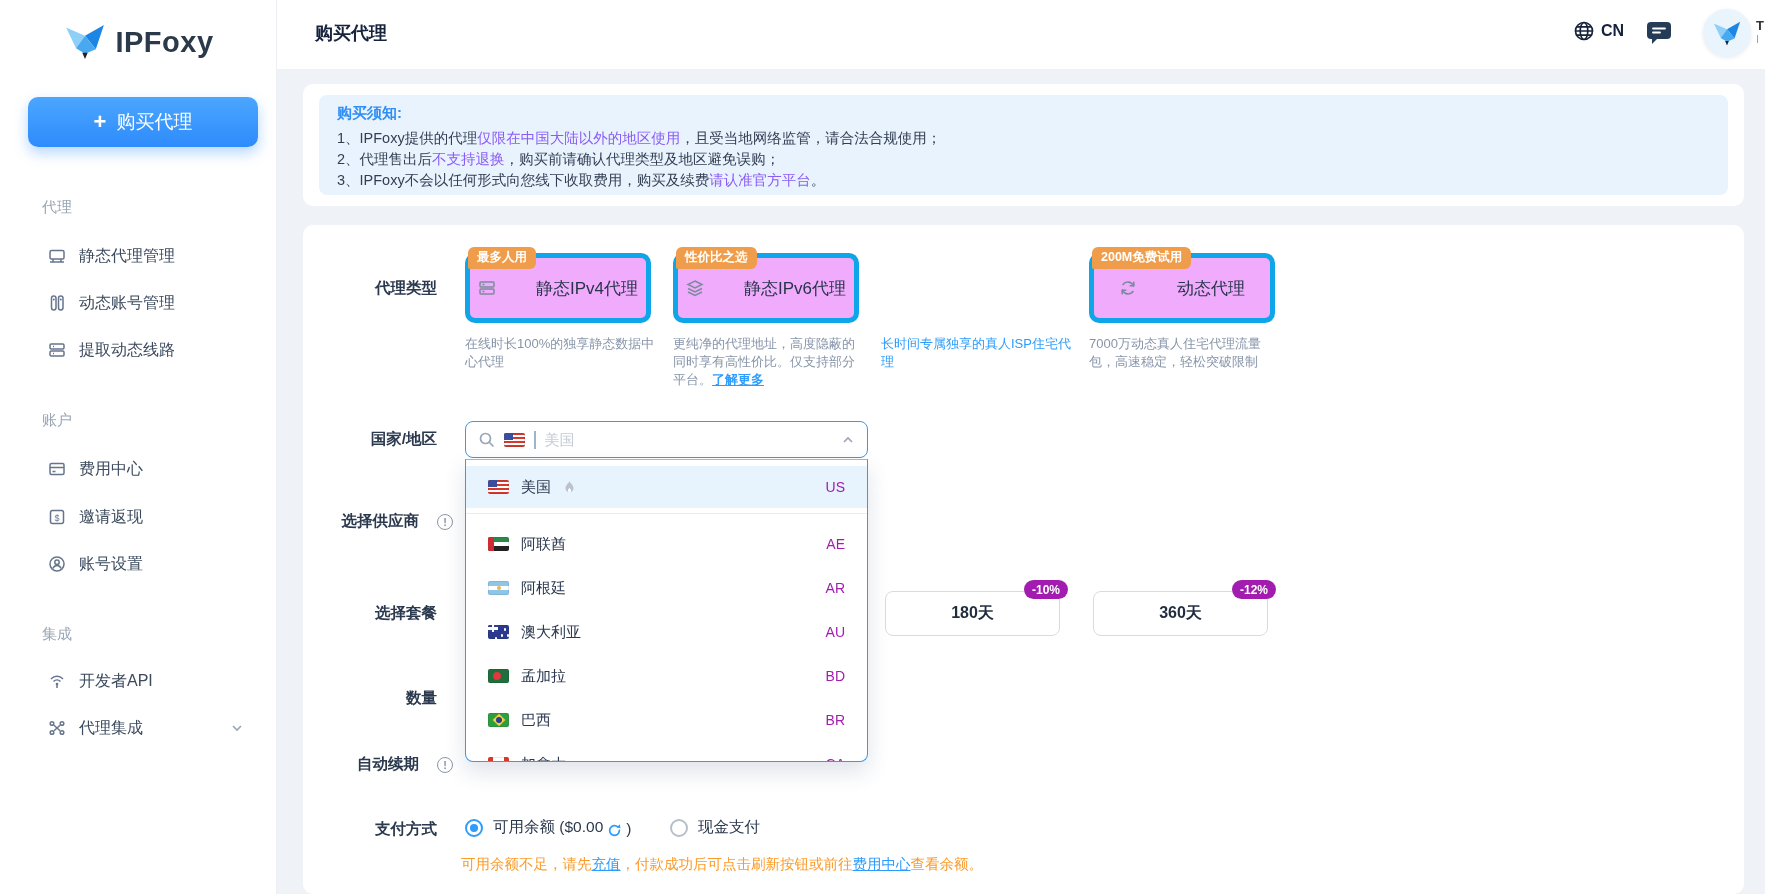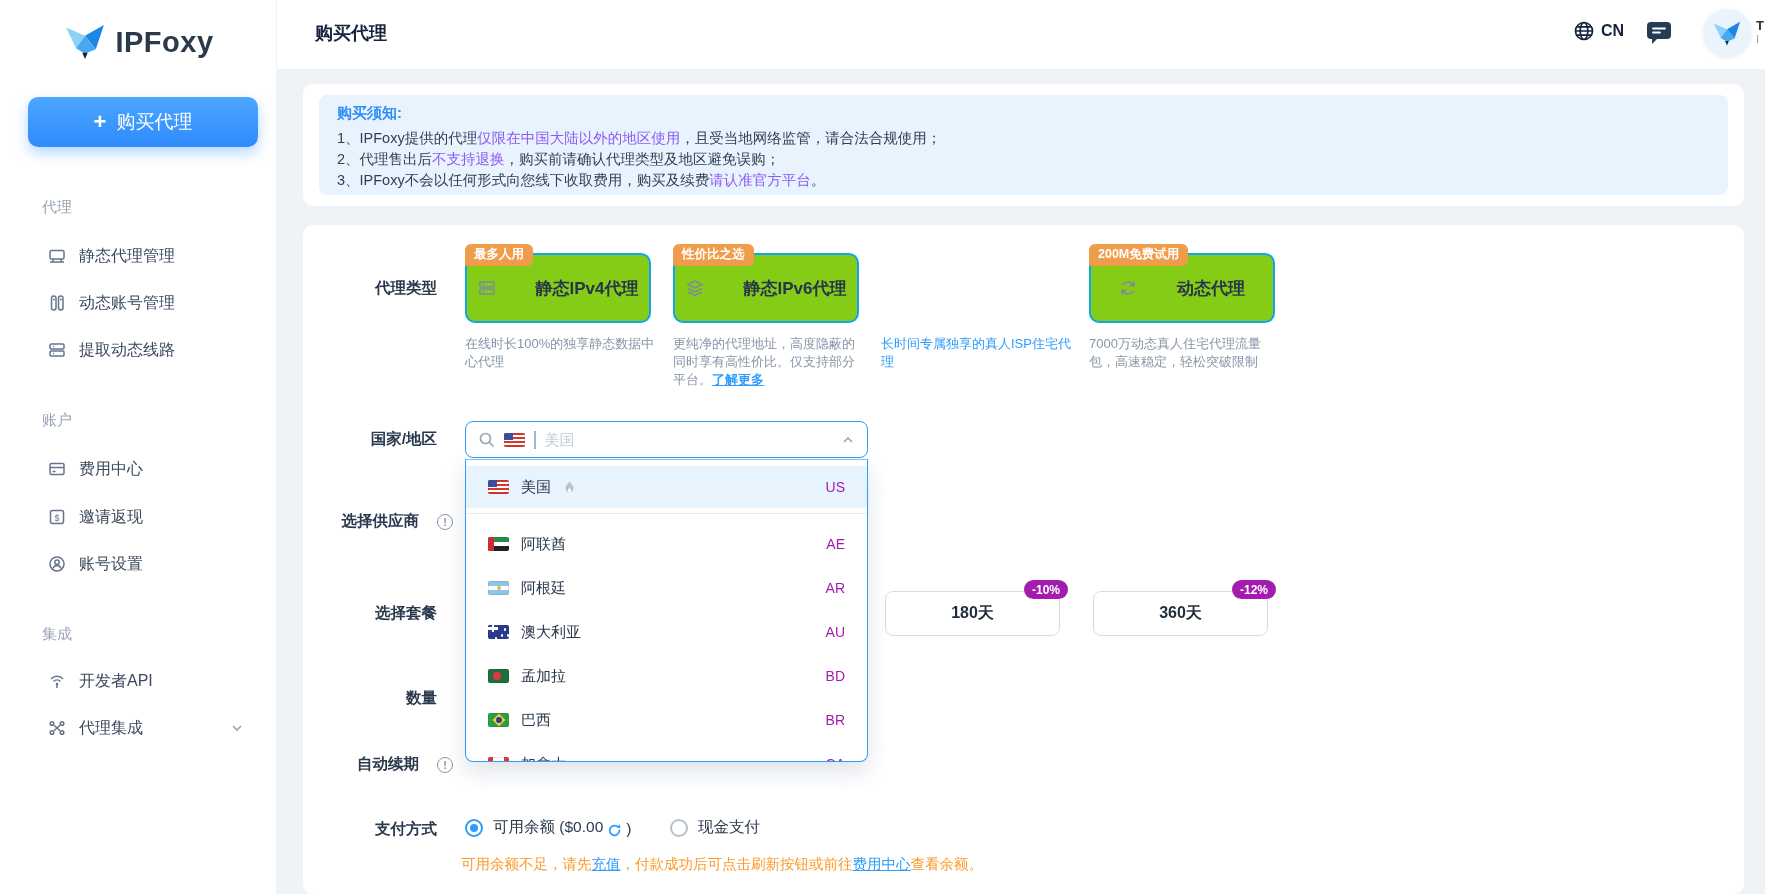--- a/index.html
+++ b/index.html
@@ -40,24 +40,24 @@
   .notice-line { font-size:14.5px; color:#323f52; line-height:21px; }
   .red { color:#8b5cf6; }
 
   .main-card { position:absolute; left:26px; top:155px; width:1441px; height:669px; background:#fff; border-radius:10px; }
 
   .form-label { position:absolute; left:0; width:134px; text-align:right; font-size:15.5px; font-weight:600; color:#2b394e; }
   .form-label-flex { position:absolute; left:0; width:150px; display:flex; justify-content:flex-end; align-items:center; gap:18px; font-size:15.5px; font-weight:600; color:#2b394e; }
   .info-ico { width:16px; height:16px; border:1px solid #8b97a8; border-radius:50%; color:#8b97a8; font-size:11px; font-weight:bold; display:inline-flex; align-items:center; justify-content:center; }
 
   
-  .ptype-card { position:absolute; top:28px; width:186px; height:70px; background:#84cc16; border:2px solid #0ea5e9; border-radius:10px;
+  .ptype-card { position:absolute; top:28px; width:186px; height:70px; background:#f0abfc; border:5px solid #0ea5e9; border-radius:10px;
                 display:flex; align-items:center; justify-content:center; gap:7px; cursor:pointer; }
   .ptype-card.selected { border:2px solid #2d9cfc; background:#e7f3fe; }
-  .ptype-name { font-size:17px; font-weight:bold; color:#27344a;margin-left:33px; }
+  .ptype-name { font-size:17px; font-weight:normal; color:#27344a;margin-left:33px; }
   .ptype-card.selected .ptype-name { color:#2d9cfc; }
   .ptype-badge { position:absolute; top:-11px; left:-2px; background:#f09d4b; color:#fff; font-size:12.5px; font-weight:bold;
                  padding:2px 9px 3px; border-radius:6px 6px 6px 2px; white-space:nowrap; }
   .corner-wrap { position:absolute; inset:0; border-radius:8px; overflow:hidden; pointer-events:none; }
   .corner-tri { position:absolute; right:0; bottom:0; width:0; height:0; border-left:36px solid transparent; border-bottom:36px solid #2d9cfc; }
   .corner-check { position:absolute; right:3px; bottom:1px; color:#fff; font-size:15px; font-weight:bold; }
   .ptype-desc { position:absolute; top:110px; width:192px; font-size:13px; line-height:18px; color:#8795a9; }
   .ptype-desc.blue { color:#2d9cfc; }
   .learn-more { color:#2d9cfc; font-weight:bold; text-decoration:underline; cursor:pointer; }
 

